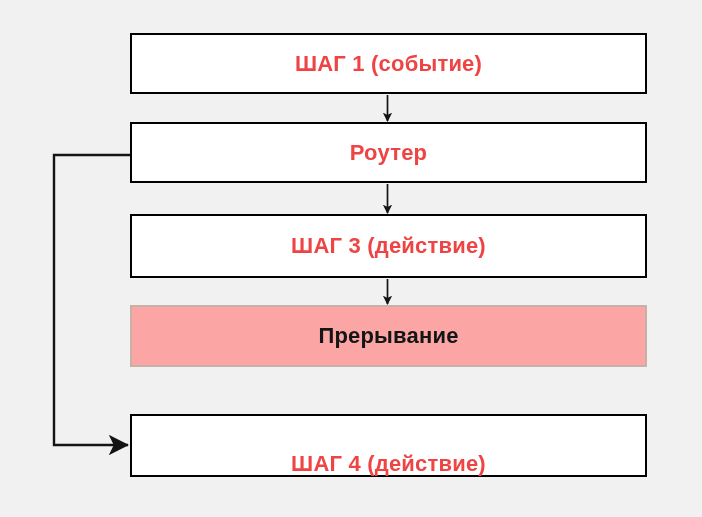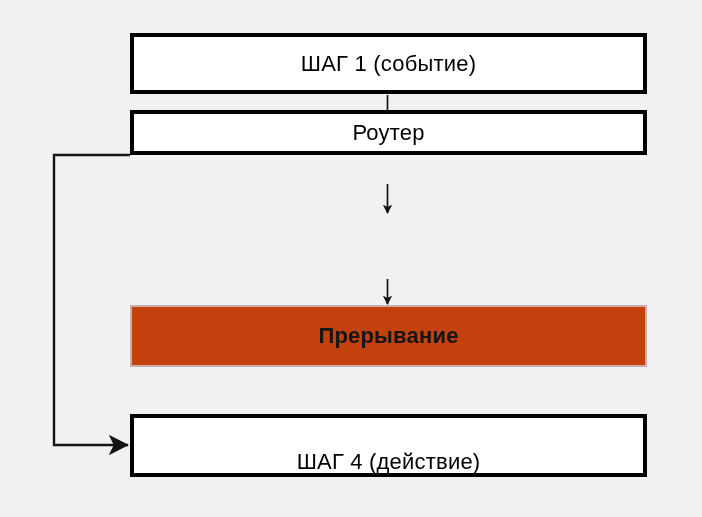--- a/index.html
+++ b/index.html
@@ -17,38 +17,38 @@
     position: relative;
     width: 702px;
     height: 517px;
     background: #f1f1f1;
   }
   .node-box {
     position: absolute;
     left: 130px;
     width: 517px;
     box-sizing: border-box;
-    border: 4px solid #000000;
+    border: 2px solid #000000;
     background: #ffffff;
     display: flex;
     align-items: center;
     justify-content: center;
-    color: #000000;
+    color: #ef4444;
     font-size: 22px;
-    font-weight: 400;
+    font-weight: 700;
     letter-spacing: 0.2px;
     line-height: 1;
   }
   .node-box.node-step1   { top: 33px;  height: 61px; }
-  .node-box.node-router  { top: 110px; height: 45px; }
+  .node-box.node-router  { top: 122px; height: 61px; }
   .node-box.node-step3   { top: 214px; height: 64px; }
   .node-box.node-interrupt {
     top: 305px;
     height: 62px;
-    background: #c2410c;
+    background: #fca5a5;
     border: 2px solid #c8b0a6;
     font-weight: bold;
     color: #151515;
   }
   .node-box.node-step4   { top: 414px; height: 63px; align-items: flex-end; }
 
   .flow-svg {
     position: absolute;
     left: 0;
     top: 0;
@@ -82,20 +82,23 @@
   </svg>
 
   <div class="node-box node-step1">
     <span>ШАГ 1 (событие)</span>
   </div>
 
   <div class="node-box node-router">
     <span>Роутер</span>
   </div>
 
+  <div class="node-box node-step3">
+    <span>ШАГ 3 (действие)</span>
+  </div>
 
   <div class="node-box node-interrupt">
     <span>Прерывание</span>
   </div>
 
   <div class="node-box node-step4">
     <span>ШАГ 4 (действие)</span>
   </div>
 
 </div>

